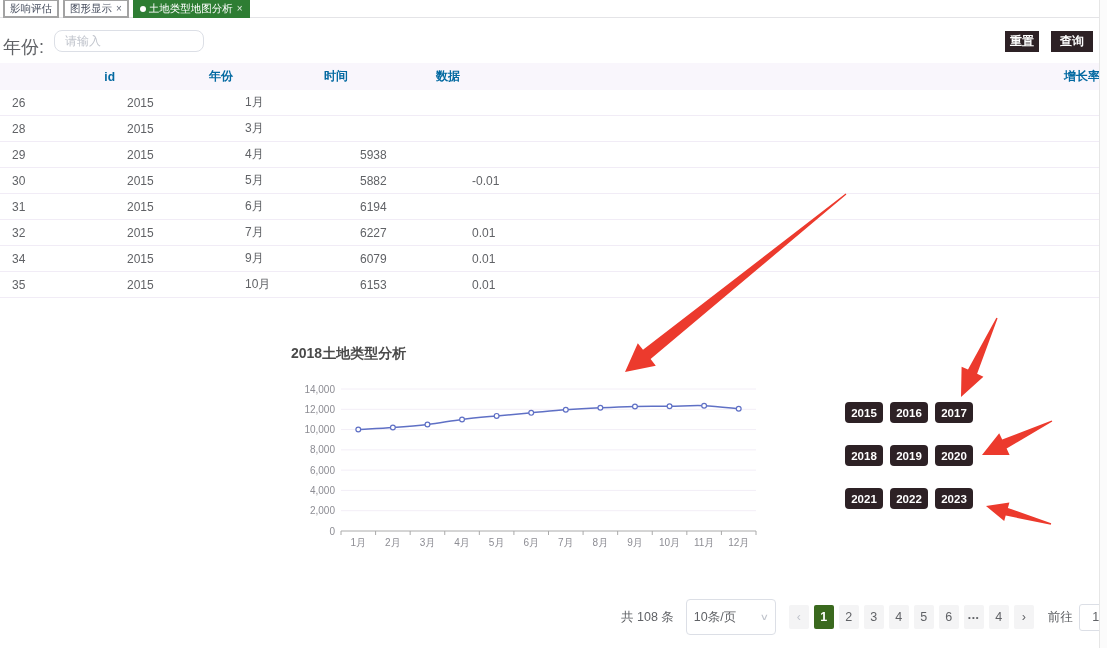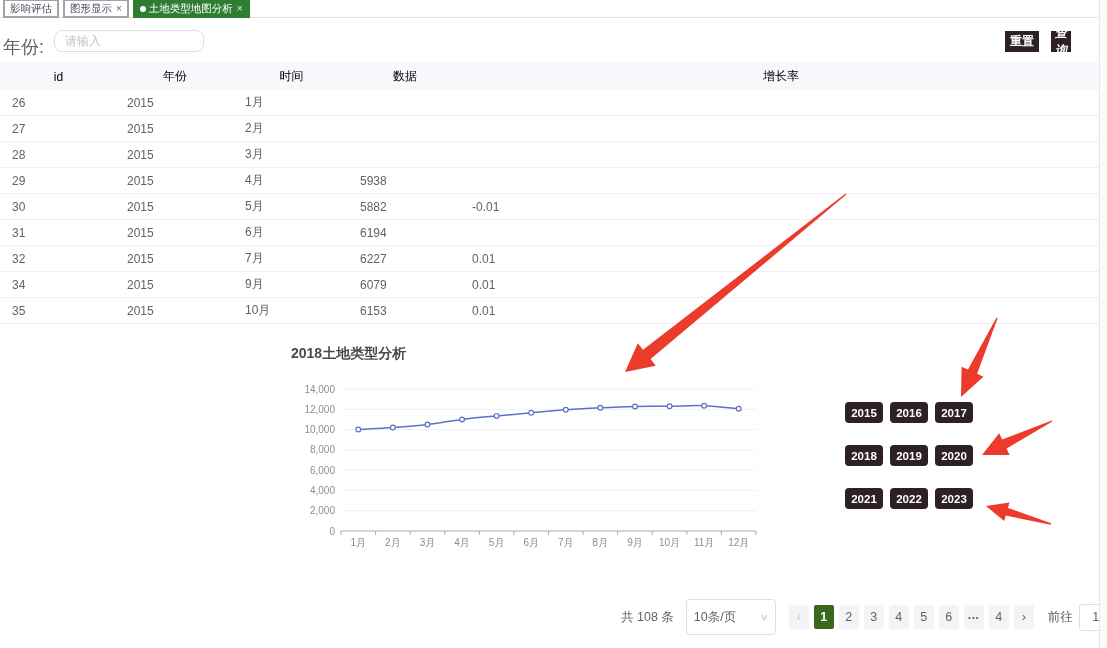--- a/index.html
+++ b/index.html
@@ -31,29 +31,29 @@
     color:#606266;outline:none;
   }
   .year-input::placeholder{color:#c0c4cc;}
   .btn-dark{
     position:absolute;top:31px;height:21px;border:none;border-radius:0;
     background:#2d2125;color:#fff;font-size:12px;font-weight:600;cursor:pointer;
     display:flex;align-items:center;justify-content:center;padding:0;
     font-family:inherit;
   }
   .btn-reset{left:1005px;width:34px;}
-  .btn-query{left:1051px;width:20px;font-style:italic;}
+  .btn-query{left:1051px;width:42px;}
   
   .data-table{
     position:absolute;top:63px;left:0;width:1100px;border-collapse:collapse;
     font-size:12px;color:#606266;table-layout:fixed;
   }
   .data-table th{
-    height:27px;background:#f9f6fc;text-align:center;font-weight:400;
-    color:#000000;padding:0 0 0 2px;font-size:12px;
+    height:27px;background:#f9f6fc;text-align:right;font-weight:700;
+    color:#0369a1;padding:0 0 0 2px;font-size:12px;
   }
   .data-table td{
     height:25px;padding:0 0 0 12px;border-bottom:1px solid #f1ecf6;
     white-space:nowrap;overflow:hidden;
   }
   
   .chart-title{
     position:absolute;left:291px;top:345px;font-size:14px;font-weight:bold;
     color:#4a4a4a;
   }
@@ -140,27 +140,20 @@
         <th>时间</th>
         <th>数据</th>
         <th>增长率</th>
       </tr>
     </thead>
   <tbody id="tbody">
       <tr>
         <td>26</td>
         <td>2015</td>
         <td>1月</td>
-        <td></td>
-        <td></td>
-      </tr>
-      <tr>
-        <td>27</td>
-        <td>2015</td>
-        <td>2月</td>
         <td></td>
         <td></td>
       </tr>
       <tr>
         <td>28</td>
         <td>2015</td>
         <td>3月</td>
         <td></td>
         <td></td>
       </tr>

